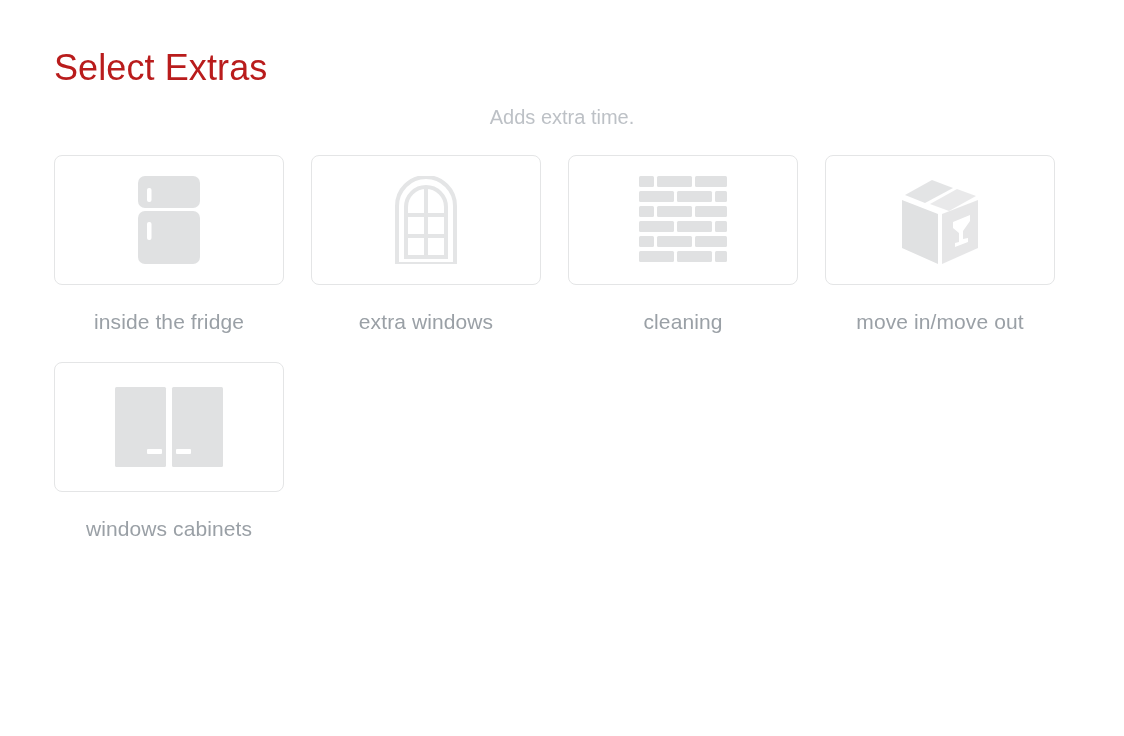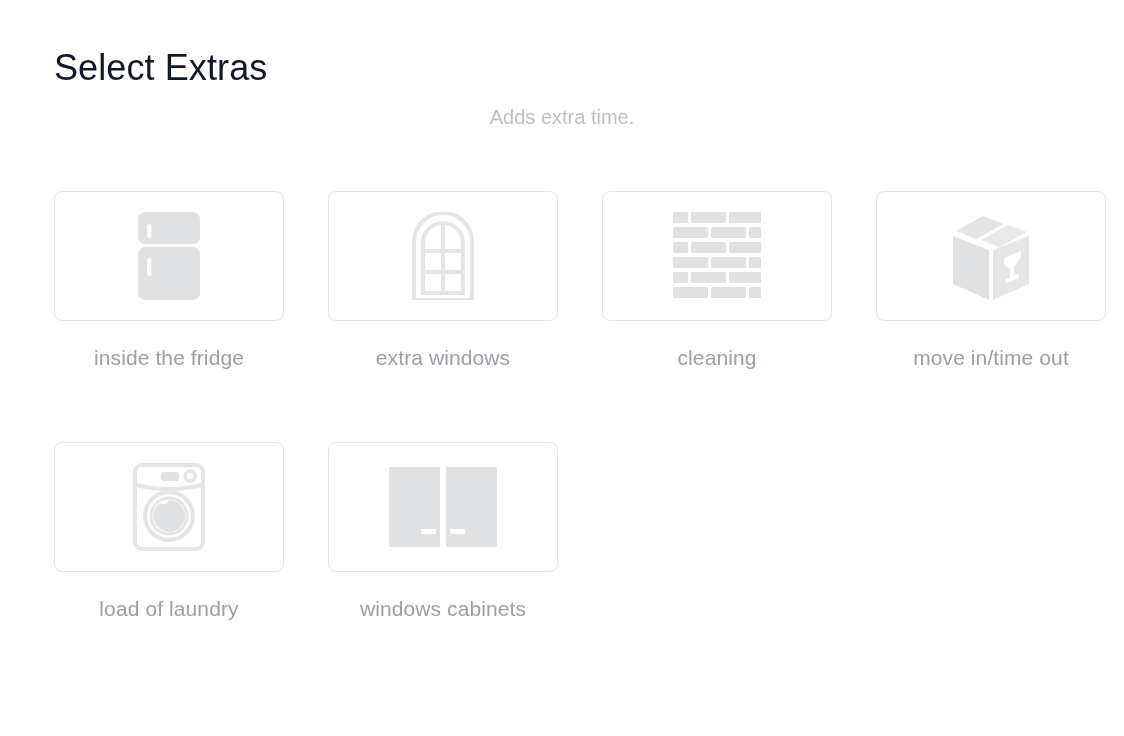--- a/index.html
+++ b/index.html
@@ -20,39 +20,38 @@
     height: 736px;
     box-sizing: border-box;
     padding: 0 54px;
   }
   .page-title {
     margin: 0;
     padding-top: 46px;
     font-size: 36px;
     font-weight: 400;
     line-height: 1.2;
-    color: #0f172a;
+    color: #b91c1c;
     letter-spacing: 0.1px;
   }
   .page-subtitle {
     margin: 0;
     padding-top: 16px;
     font-size: 20px;
     font-weight: 400;
     line-height: 1.2;
     color: #bdc1c6;
     text-align: center;
   }
   .extras-grid {
-    margin-top: 62px;
+    margin-top: 26px;
     display: grid;
     grid-template-columns: repeat(4, 230px);
     column-gap: 27px;
     row-gap: 0;
-    gap: 44px;
   }
   .extra-item {
     width: 230px;
     margin-bottom: 28px;
     cursor: pointer;
     user-select: none;
   }
   .extra-card {
     width: 230px;
     height: 130px;
@@ -157,39 +156,23 @@
         <span>
           <svg width="86" height="88" viewBox="0 0 86 88">
             <path class="ico-fill" d="M5 24 L41 38 V88 L5 72 Z"></path>
             <path class="ico-fill" d="M45 38 L81 24 V72 L45 88 Z" opacity="0.82"></path>
             <path class="ico-fill" d="M8 19 L35 4 L56 12 L28 27 Z" opacity="0.9"></path>
             <path class="ico-fill" d="M33 28 L60 13 L79 20 L52 35 Z" opacity="0.72"></path>
             <path class="ico-white" d="M56 46 L73 39 L73 45 L66 55 L66 63 L71 62 L71 66 L58 71 L58 67 L62 66 L62 57 L56 52 Z"></path>
           </svg>
         </span>
       </div>
-      <span class="extra-label">move in/time out</span>
+      <span class="extra-label">move in/move out</span>
     </div>
 
-    <div class="extra-item">
-      <div class="extra-card">
-        <span>
-          <svg width="72" height="88" viewBox="0 0 72 88">
-            <rect class="ico-stroke" style="stroke-width:4" x="2" y="2" width="68" height="84" rx="7"></rect>
-            <path class="ico-stroke" style="stroke-width:4" d="M3 22 Q36 30 69 22"></path>
-            <rect class="ico-fill" x="28" y="9" width="18" height="9" rx="2.5"></rect>
-            <circle class="ico-stroke" style="stroke-width:3.5" cx="57" cy="13" r="5"></circle>
-            <circle class="ico-stroke" style="stroke-width:4" cx="36" cy="53" r="24"></circle>
-            <circle class="ico-stroke" style="stroke-width:3" cx="36" cy="53" r="18"></circle>
-            <path class="ico-fill" d="M36 37 a16 16 0 0 1 0 32 a16 16 0 0 1 -9 -29 a6 6 0 0 0 9 -3 Z"></path>
-          </svg>
-        </span>
-      </div>
-      <span class="extra-label">load of laundry</span>
-    </div>
 
     <div class="extra-item">
       <div class="extra-card">
         <span>
           <svg width="108" height="80" viewBox="0 0 108 80">
             <rect class="ico-fill" x="0" y="0" width="51" height="80" rx="1.5"></rect>
             <rect class="ico-fill" x="57" y="0" width="51" height="80" rx="1.5"></rect>
             <rect class="ico-white" x="32" y="62" width="15" height="5" rx="1"></rect>
             <rect class="ico-white" x="61" y="62" width="15" height="5" rx="1"></rect>
           </svg>

